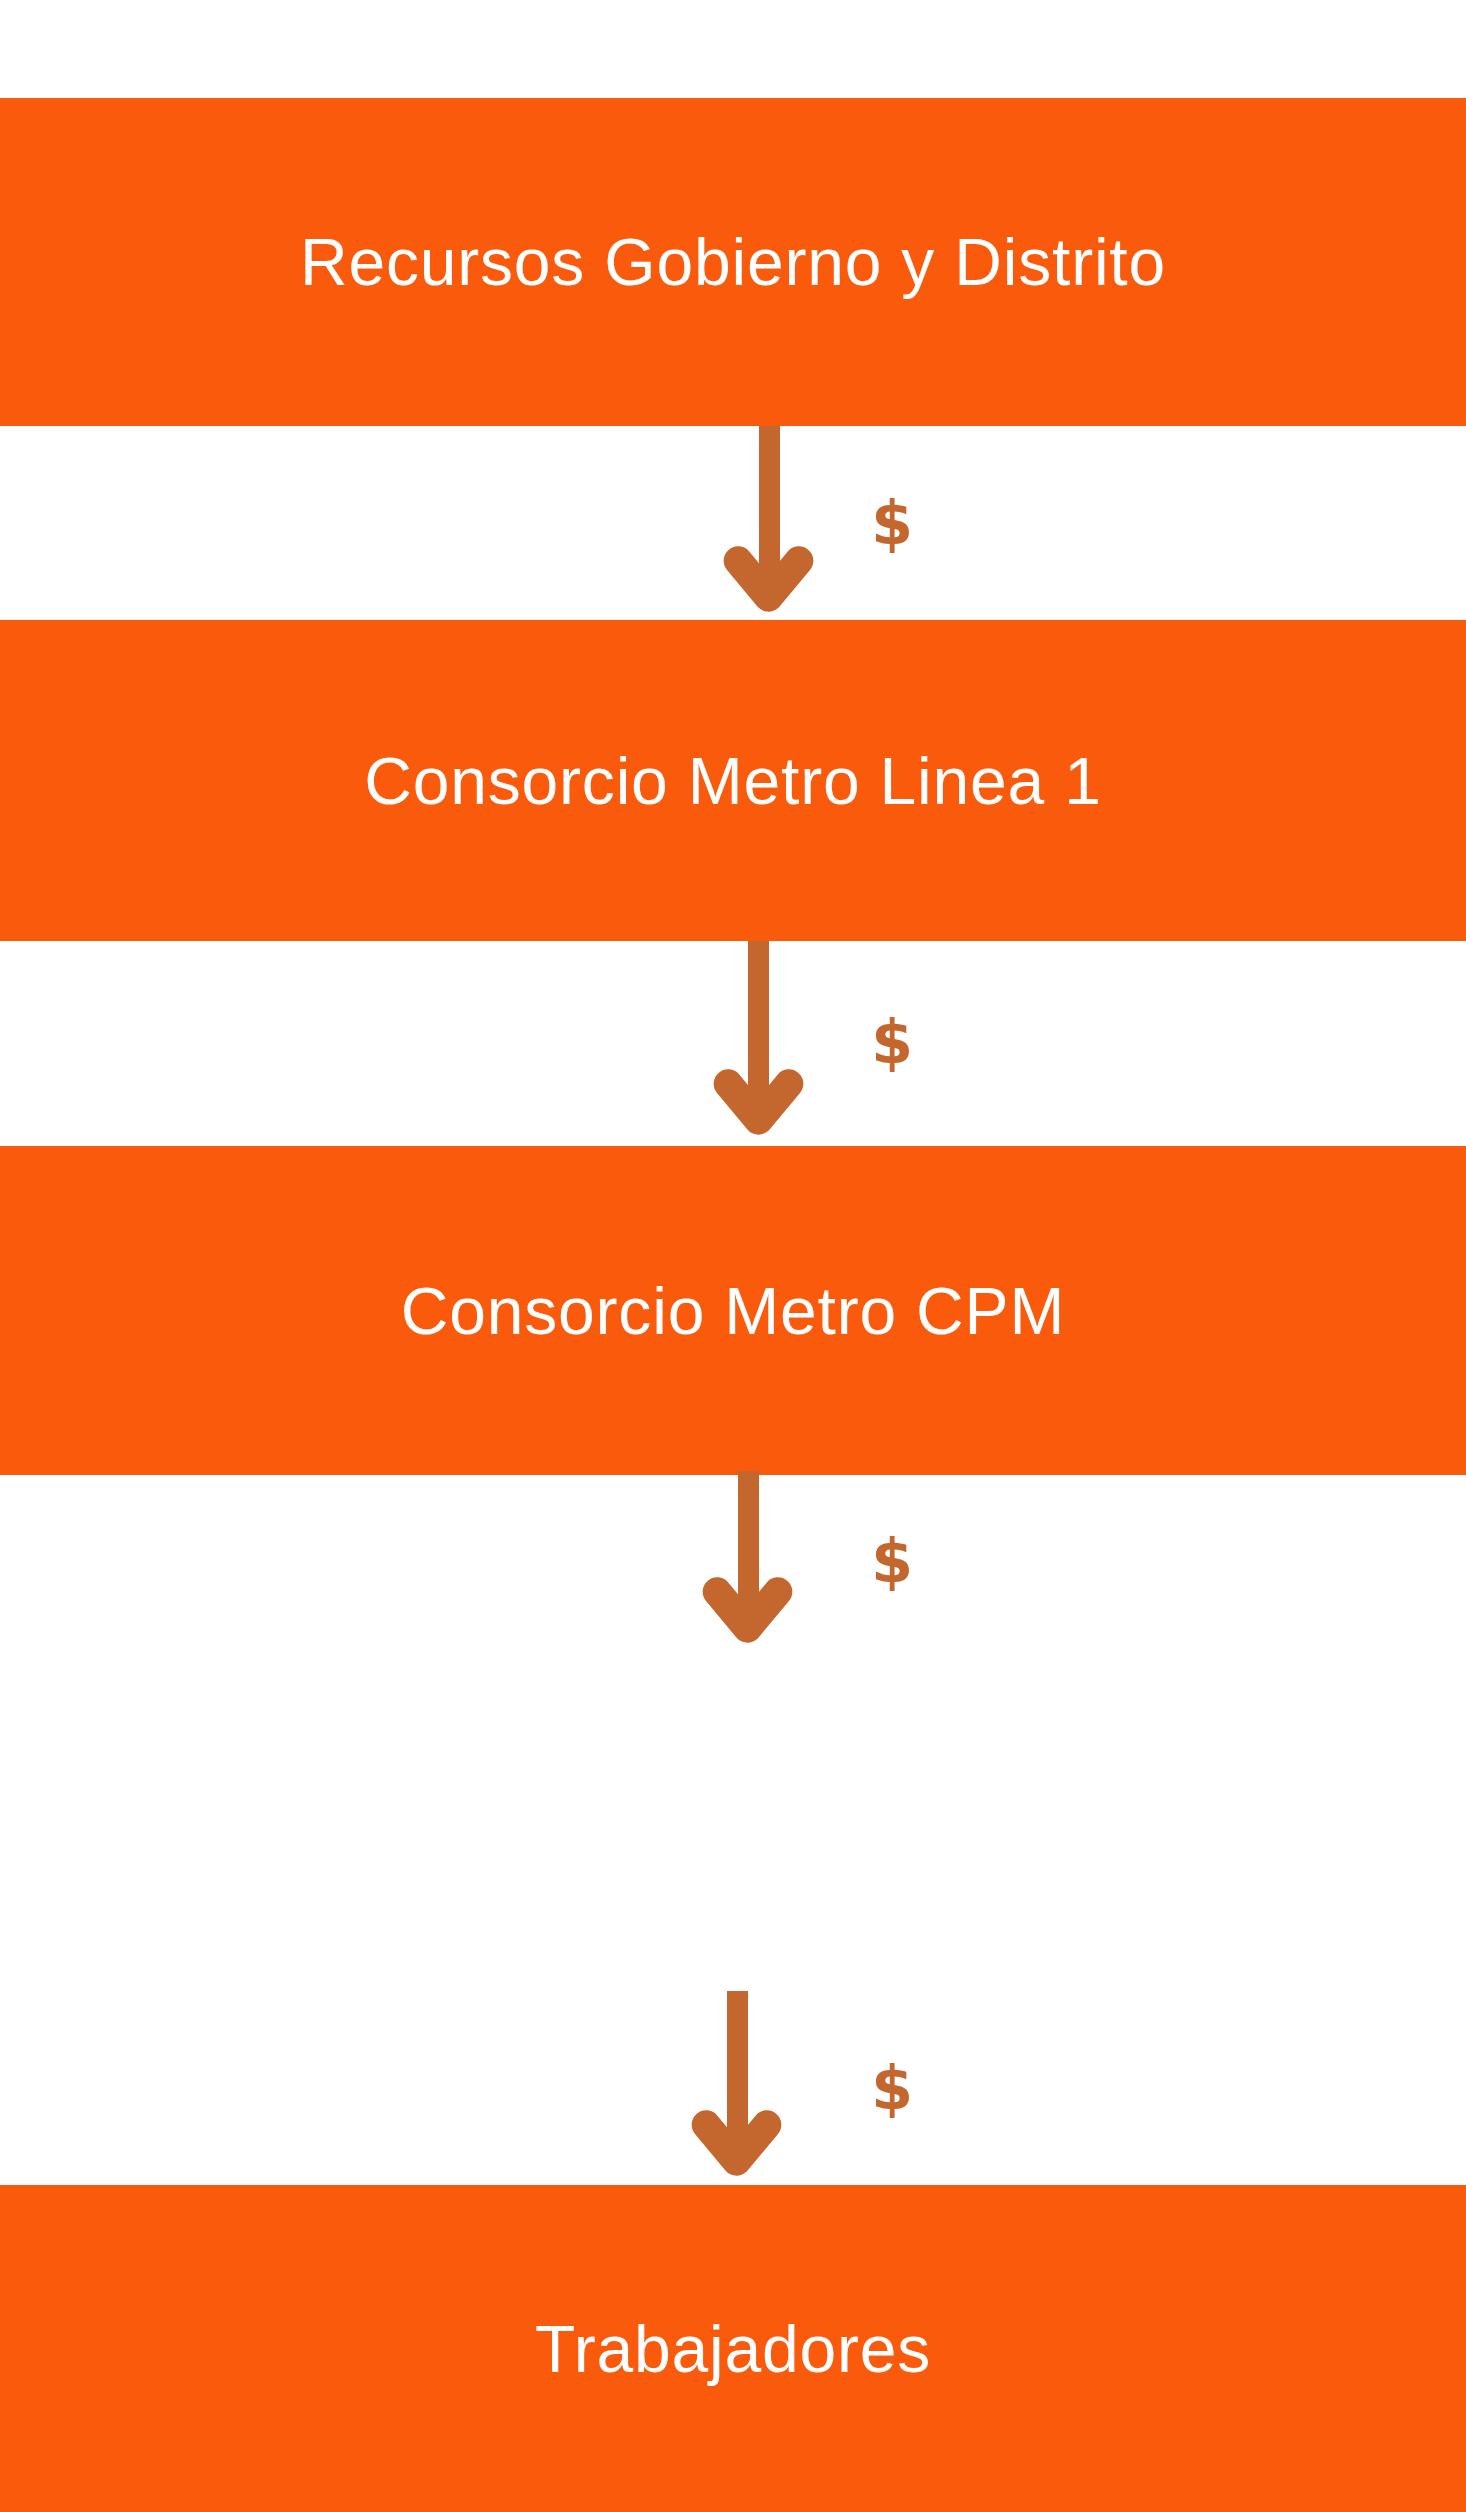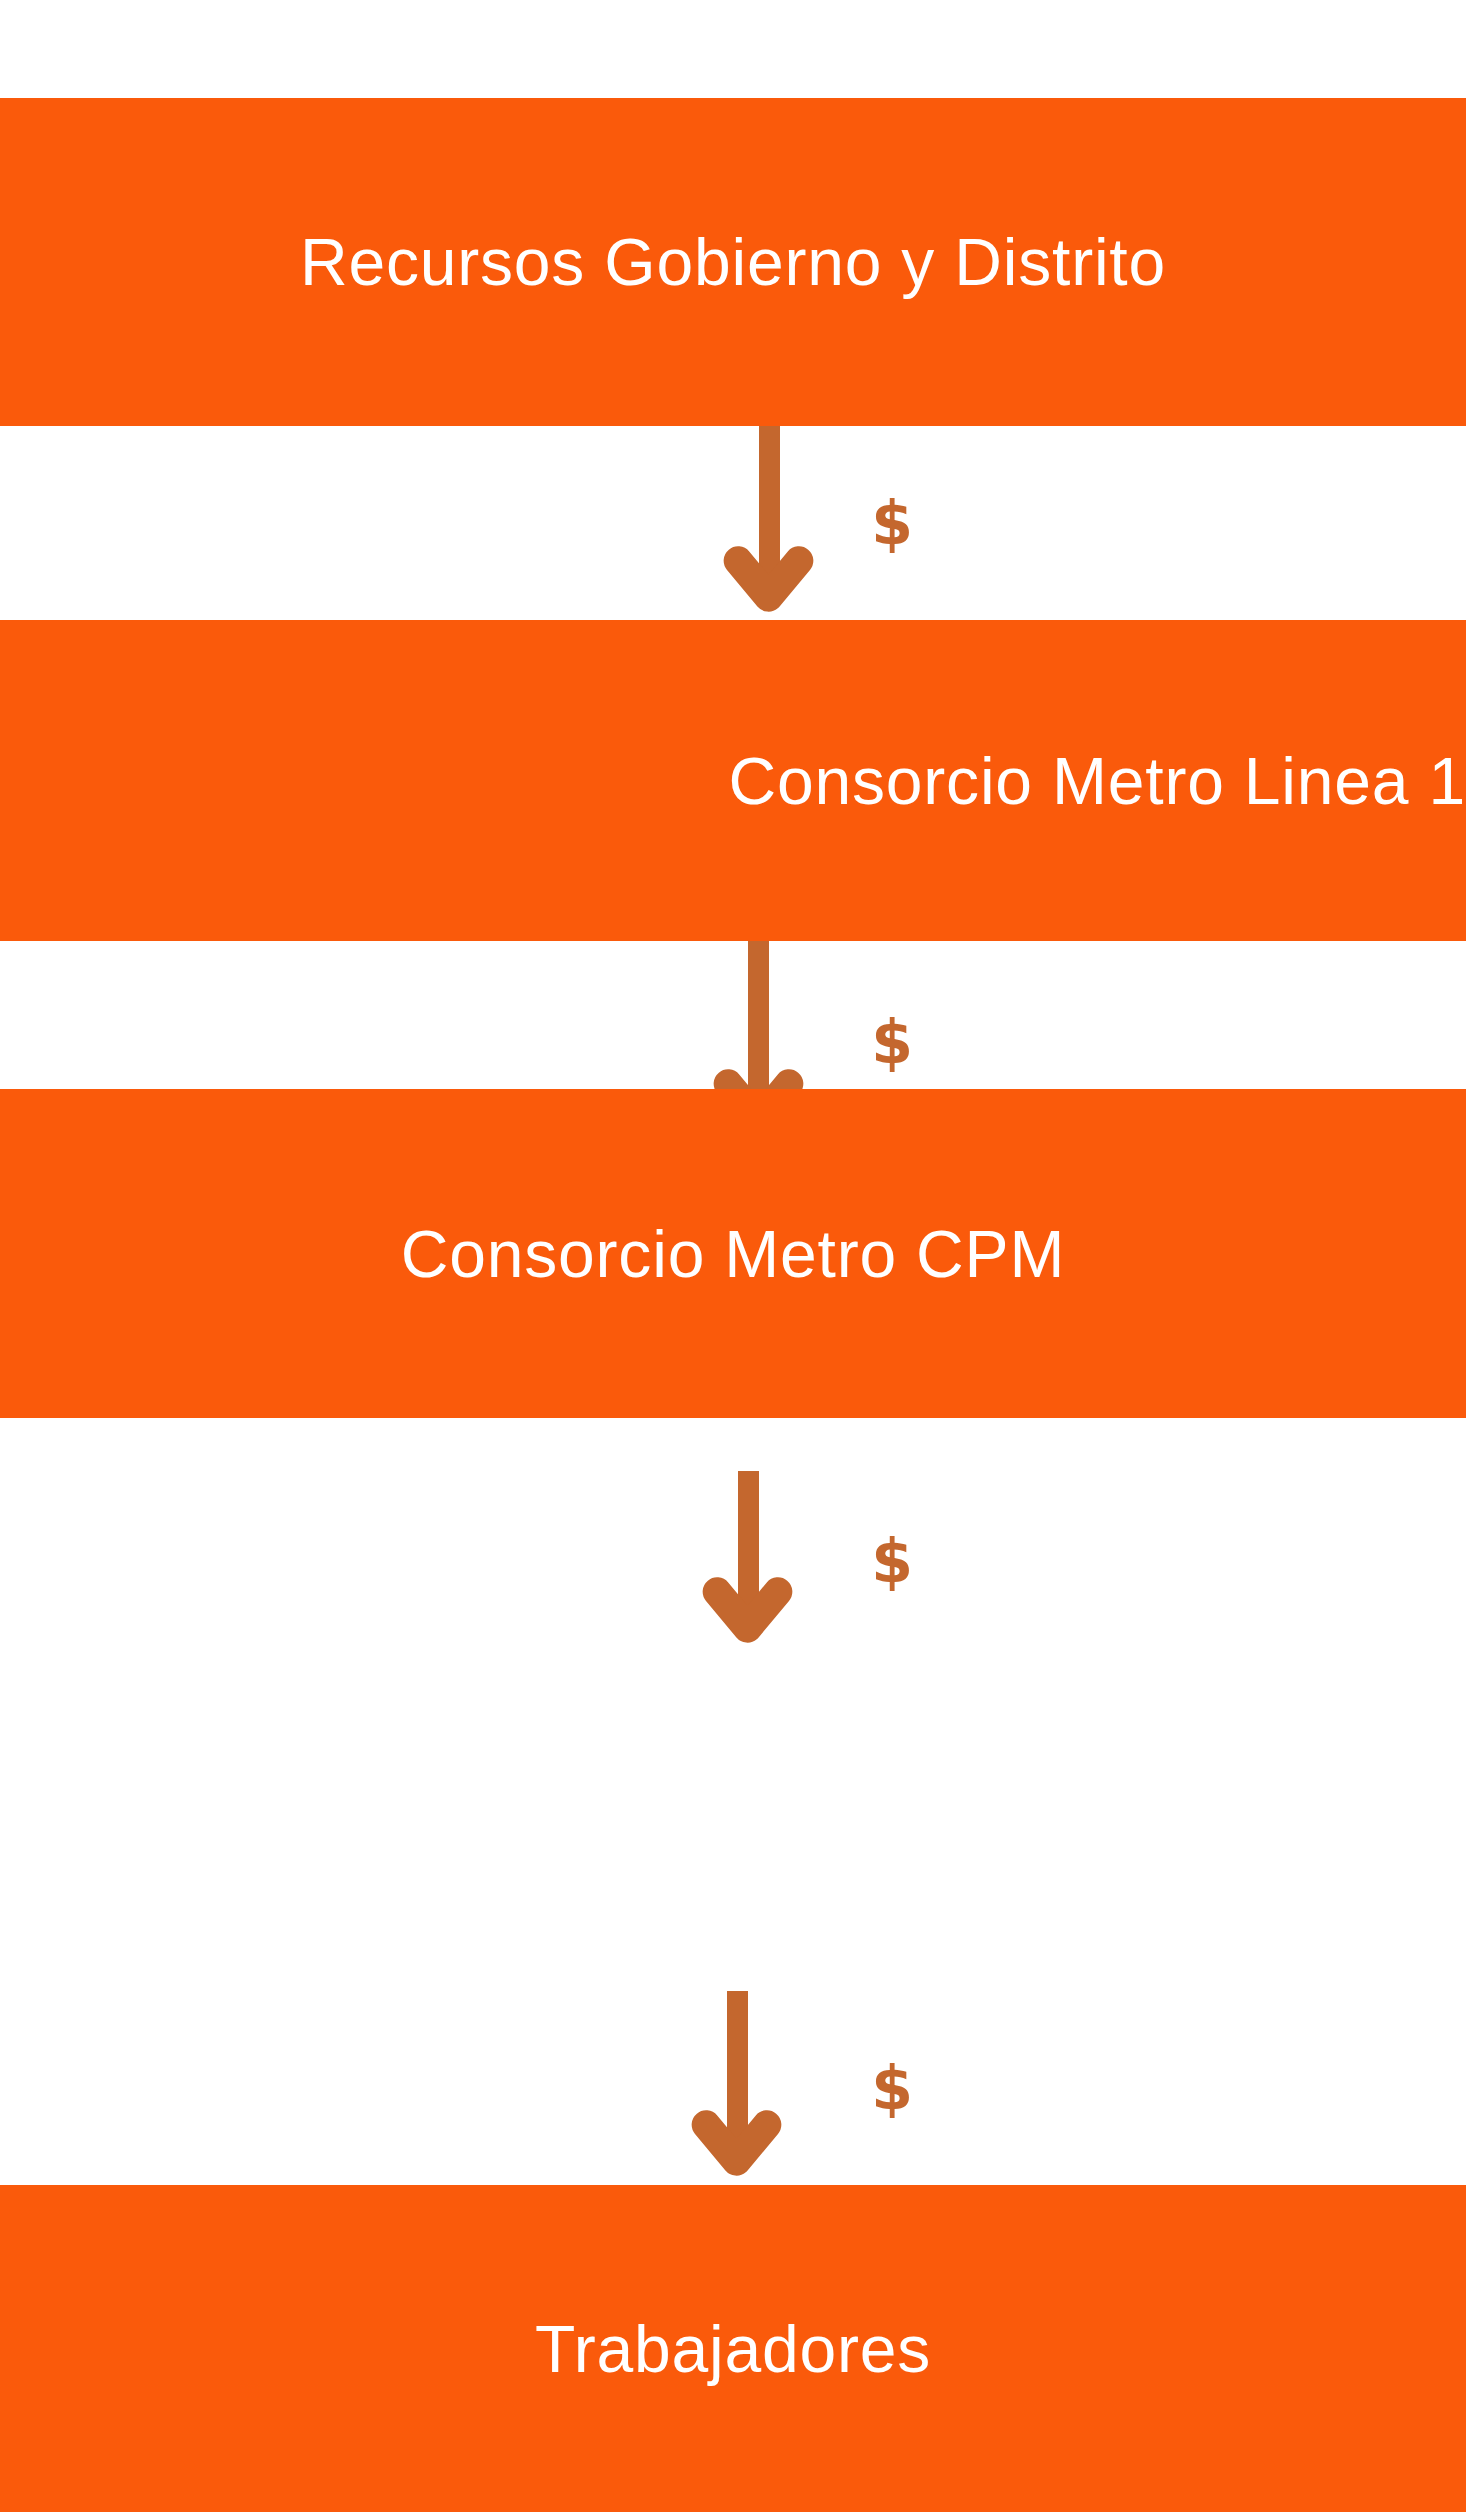--- a/index.html
+++ b/index.html
@@ -34,22 +34,22 @@
     justify-content: center;
   }
   .bar-label {
     color: var(--label-color);
     font-size: 66px;
     font-weight: 400;
     letter-spacing: 0.8px;
     white-space: nowrap;
   }
   .bar-1 { top: 98px;  height: 328px; }
-  .bar-2 { top: 620px;  height: 321px; justify-content: flex-end; }
-  .bar-3 { top: 1089px; height: 329px; }
+  .bar-2 { top: 620px;  height: 321px; }
+  .bar-3 { top: 1146px; height: 329px; }
   .bar-4 { top: 1652px; height: 340px; }
   .bar-5 { top: 2185px; height: 328px; }
 
   .connector {
     position: absolute;
     left: 0;
     width: 1466px;
   }
   .c-1 { top: 426px;  height: 194px; }
   .c-2 { top: 941px; height: 202px; }

